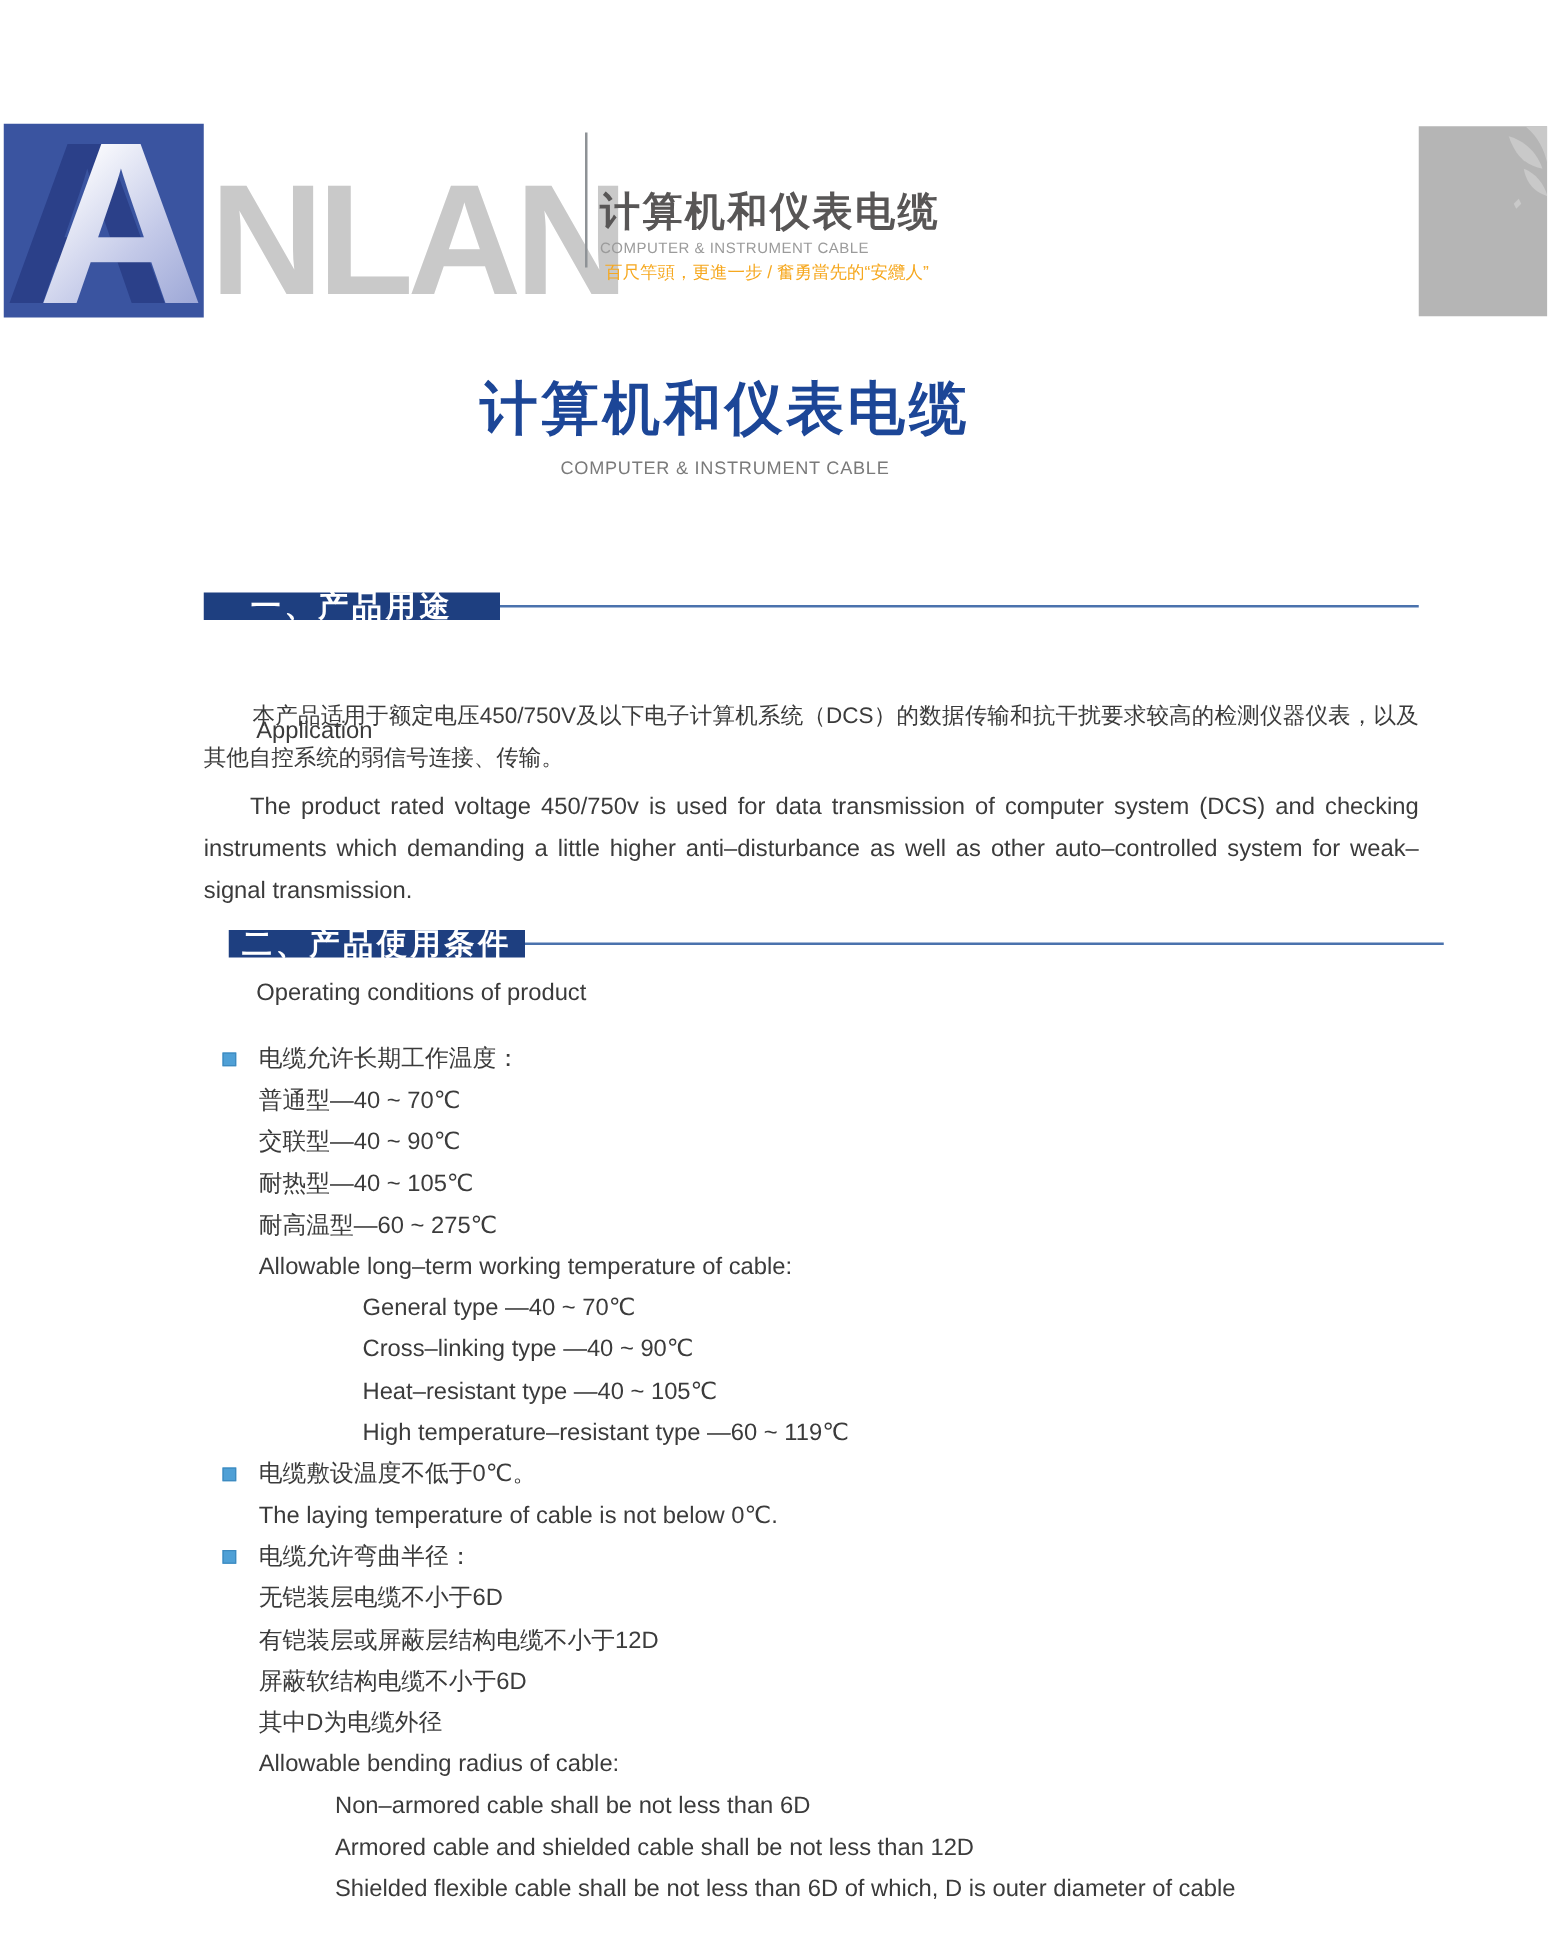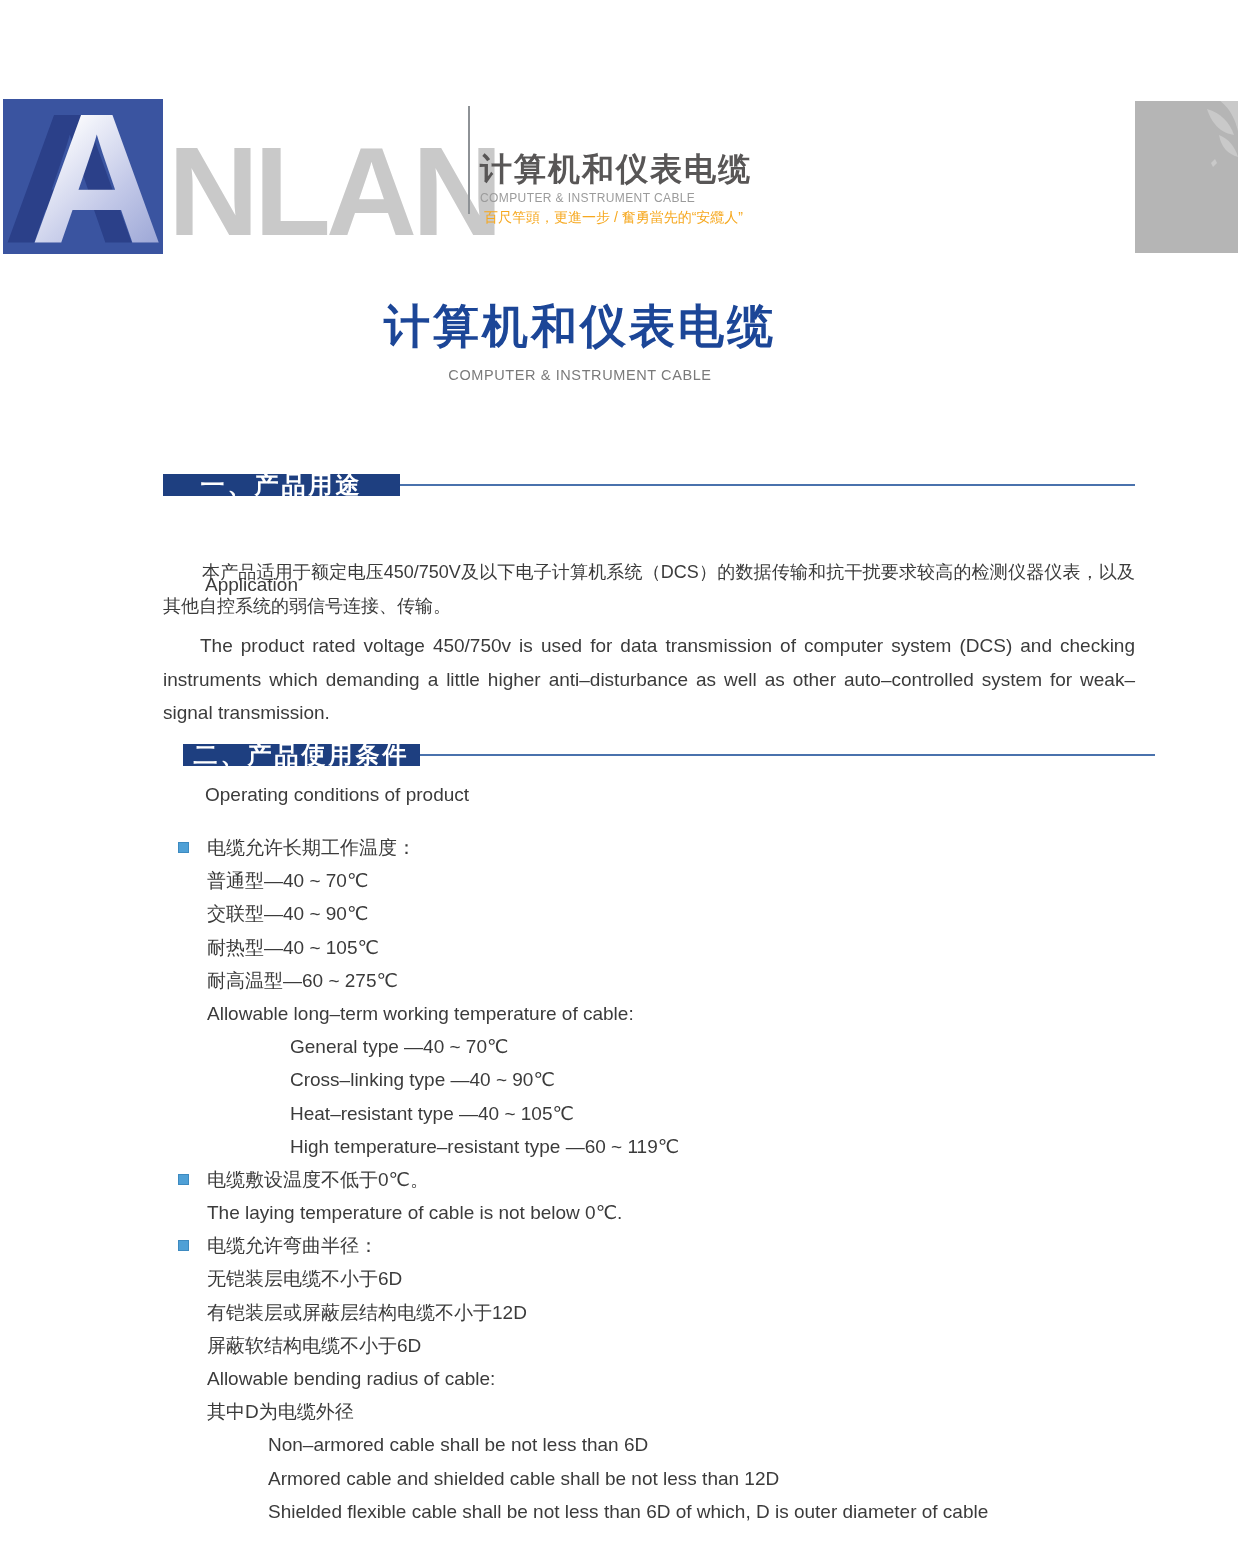--- a/index.html
+++ b/index.html
@@ -148,20 +148,20 @@
     </div>
     <div class="line">The laying temperature of cable is not below 0℃.</div>
 
     <div class="line">
       <span class="bullet-sq"></span>
       <span>电缆允许弯曲半径：</span>
     </div>
     <div class="line">无铠装层电缆不小于6D</div>
     <div class="line">有铠装层或屏蔽层结构电缆不小于12D</div>
     <div class="line">屏蔽软结构电缆不小于6D</div>
+    <div class="line">其中D为电缆外径</div>
     <div class="line">Allowable bending radius of cable:</div>
-    <div class="line">其中D为电缆外径</div>
     <div class="line indent-c">Non–armored cable shall be not less than 6D</div>
     <div class="line indent-c">Armored cable and shielded cable shall be not less than 12D</div>
     <div class="line indent-c">Shielded flexible cable shall be not less than 6D of which, D is outer diameter of cable</div>
   </div>
 
 </div>
 
 </body></html>

